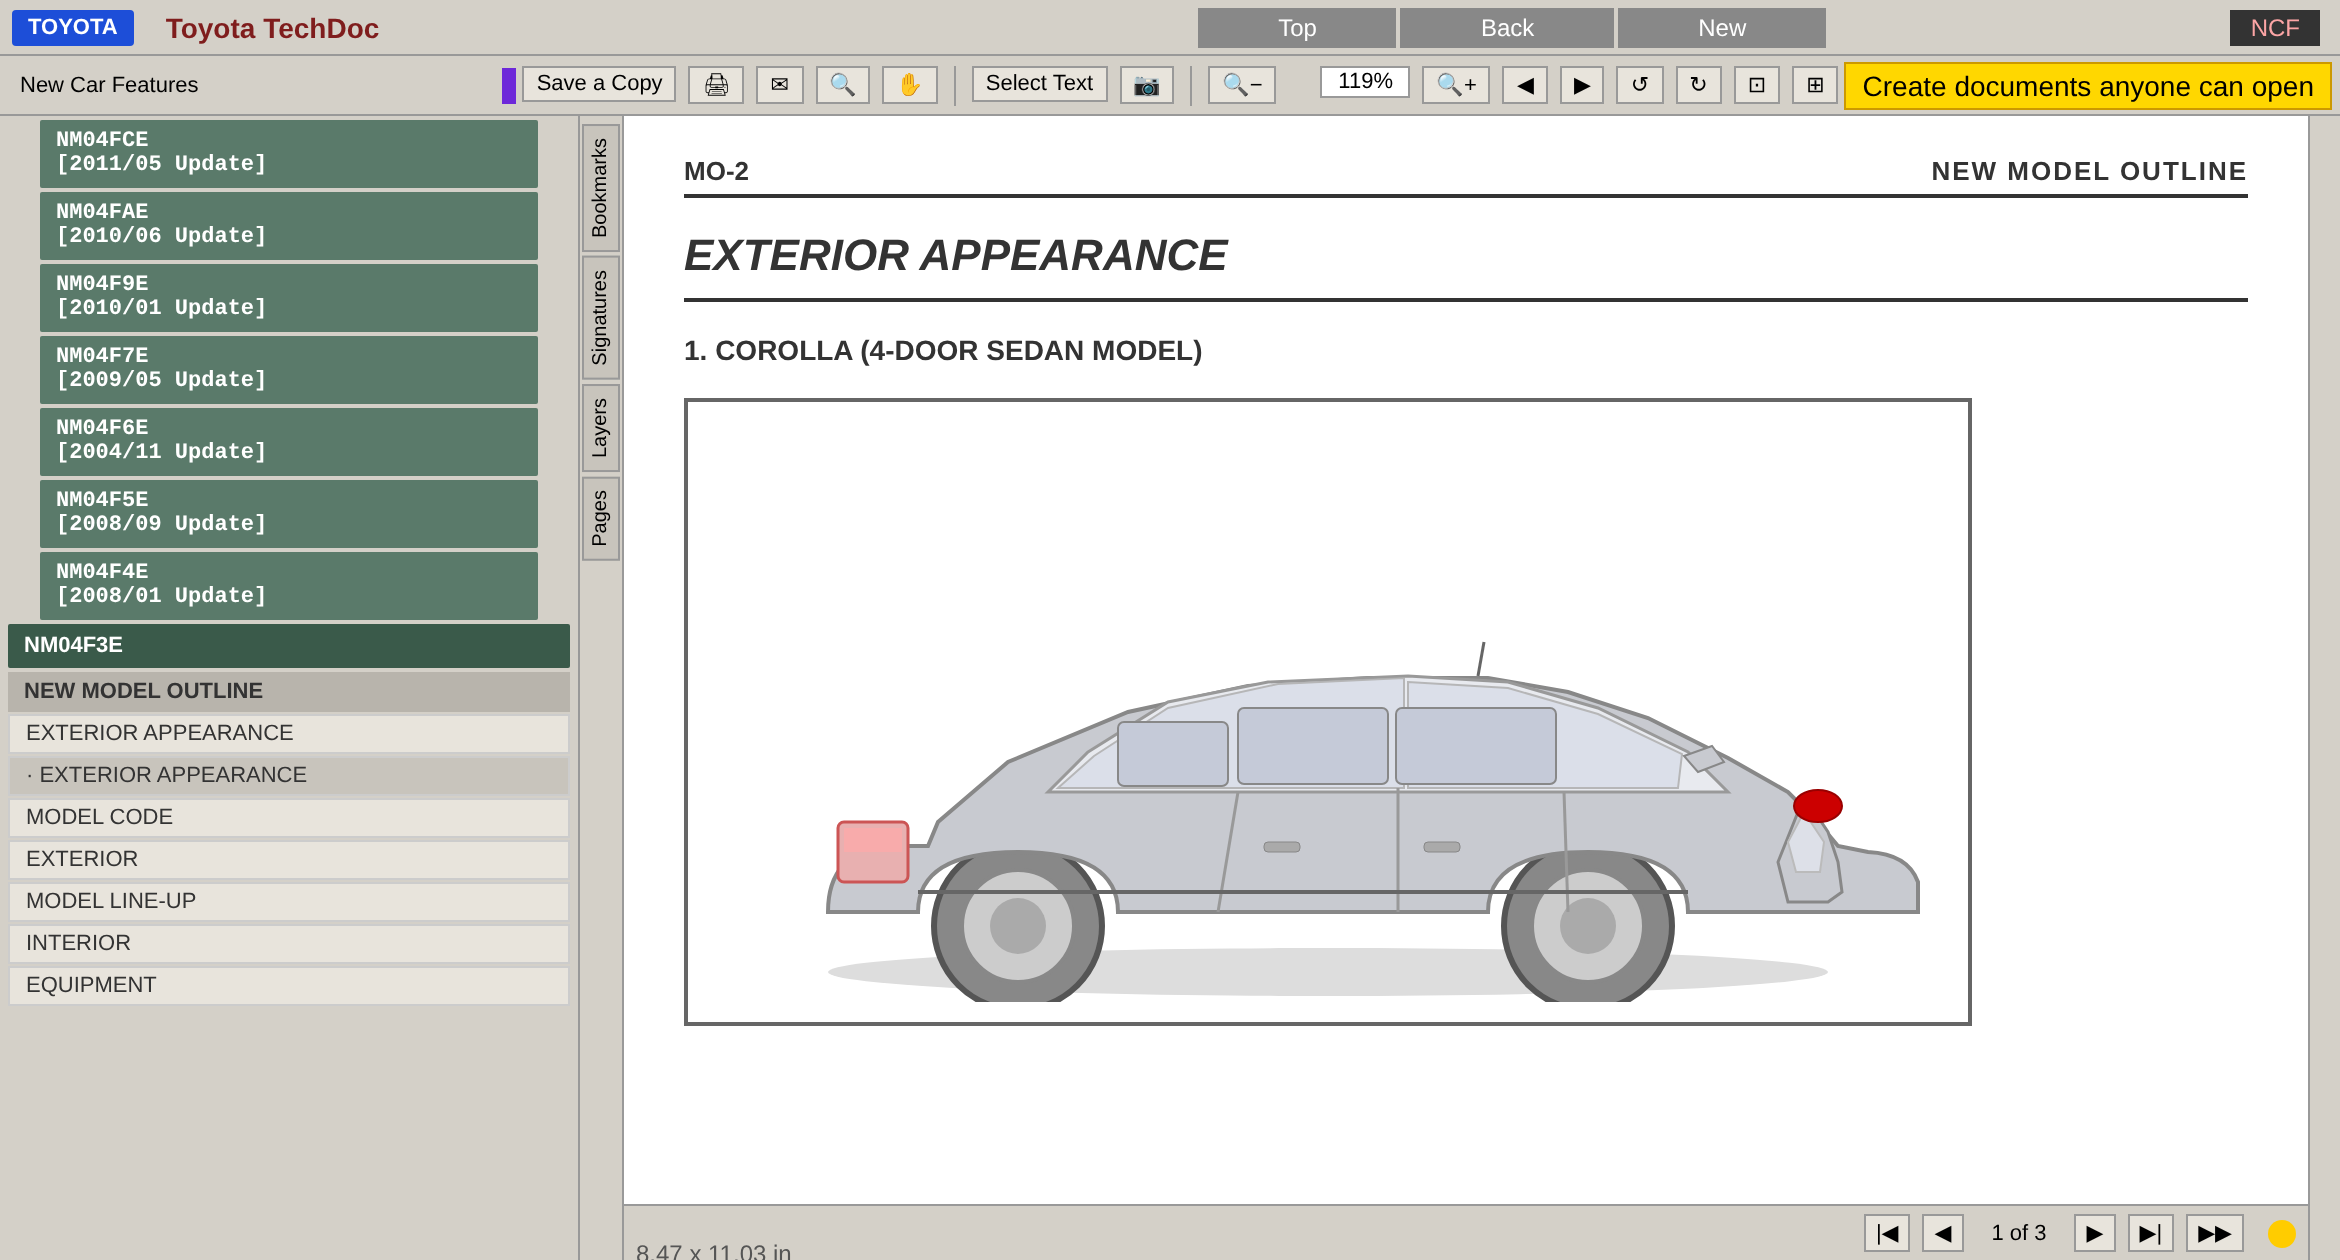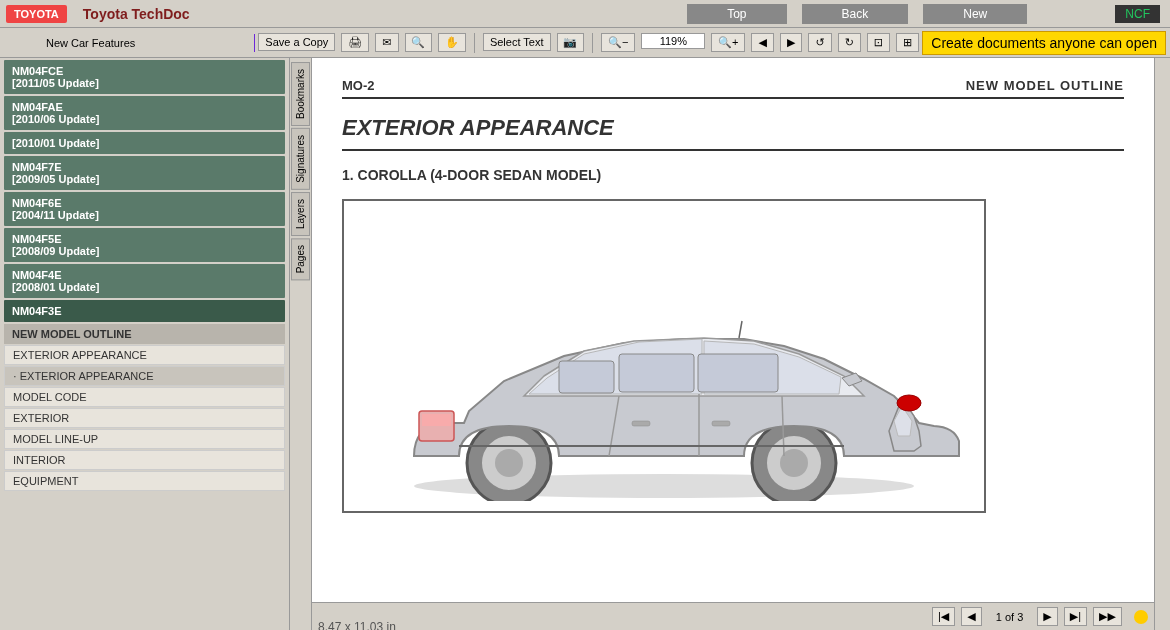--- a/index.html
+++ b/index.html
@@ -3,77 +3,77 @@
   <meta charset="utf-8">
   <style>
     * { margin: 0; padding: 0; box-sizing: border-box; }
     body { width: 1170px; height: 630px; overflow: hidden; font-family: Arial, sans-serif; font-size: 12px; background: #d4d0c8; }
 
     
     #top-bar {
       display: flex; align-items: center; background: #d4d0c8; height: 28px; border-bottom: 1px solid #999;
     }
     #toyota-logo {
-      background: #ef4444; color: white; font-weight: bold; font-size: 11px;
+      background: #1d4ed8; color: white; font-weight: bold; font-size: 11px;
       padding: 3px 8px; margin: 16px 6px; border-radius: 2px;
     }
     #app-title {
       color: #7f1d1d; font-weight: bold; font-size: 14px; flex: 1; padding-left: 10px;
     }
     #ncf-badge {
-      background: #333; color: #22c55e; padding: 2px 10px; font-size: 12px; margin-right: 10px;
+      background: #333; color: #fca5a5; padding: 2px 10px; font-size: 12px; margin-right: 10px;
     }
     #nav-buttons {
-      display: flex; gap: 15px; flex: 1; justify-content: center;
+      display: flex; gap: 2px; flex: 1; justify-content: flex-start;
     }
     .nav-btn {
       background: #888; color: white; border: none; padding: 3px 40px; font-size: 12px; cursor: pointer;
     }
 
     
     #toolbar {
       display: flex; align-items: center; background: #d4d0c8; height: 30px;
       border-bottom: 1px solid #999; padding: 2px 4px; gap: 3px;
     }
     #sidebar-panel-header {
-      width: 280px; background: #d4d0c8; font-size: 11px; padding: 3px 6px; border-right: 1px solid #6d28d9;
-      display: flex; align-items: center; margin-left: 36px;
+      width: 280px; background: #d4d0c8; font-size: 11px; padding: 3px 6px; border-right: 7px solid #6d28d9;
+      display: flex; align-items: center;
     }
     .toolbar-section {
       display: flex; align-items: flex-start; gap: 6px;
     }
     .tool-btn {
       background: #e8e4dc; border: 1px solid #999; padding: 2px 6px; font-size: 11px;
       cursor: pointer; white-space: nowrap;
     }
     .tool-separator { width: 1px; background: #999; height: 20px; margin: 0 2px; }
     .zoom-input {
-      width: 64px; border: 1px solid #999; background: white; padding: 1px 3px; font-size: 11px; text-align: center;
+      width: 45px; border: 1px solid #999; background: white; padding: 1px 3px; font-size: 11px; text-align: center; margin-left: 16px;
     }
     .create-doc-btn {
       background: #ffd700; border: 1px solid #cc9900; padding: 3px 8px; font-size: 14px; cursor: pointer;
       margin-left: auto; white-space: nowrap;
     }
 
     
     #main {
       display: flex; height: calc(630px - 58px);
     }
 
     
     #sidebar {
       width: 290px; background: #d4d0c8; border-right: 1px solid #999;
       display: flex; flex-direction: column; overflow: hidden; flex-shrink: 0;
     }
     #sidebar-scroll {
       flex: 1; overflow-y: auto; overflow-x: hidden;
     }
     .sidebar-item-green {
-      background: #5a7a6a; color: white; padding: 5px 8px; margin: 2px 4px;
-      font-size: 11px; font-weight: bold; cursor: pointer; border-radius: 1px;
+      background: #5a7a6a; color: white; padding: 5px 8px; margin: 2px 20px;
+      font-size: 11px; font-weight: bold; cursor: pointer; border-radius: 1px; font-family: Liberation Mono, monospace;
     }
     .sidebar-item-active {
       background: #3a5a4a; color: white; padding: 5px 8px; margin: 2px 4px;
       font-size: 11px; font-weight: bold; cursor: pointer; border-radius: 1px;
     }
     .sidebar-sub-header {
       background: #b8b4ac; color: #333; padding: 4px 8px; margin: 1px 4px;
       font-size: 11px; font-weight: bold; cursor: pointer;
     }
     .sidebar-sub-item {
@@ -188,20 +188,21 @@
 
       <div class="sidebar-item-green">
         <div>NM04FCE</div>
         <div>[2011/05 Update]</div>
       </div>
       <div class="sidebar-item-green">
         <div>NM04FAE</div>
         <div>[2010/06 Update]</div>
       </div>
       <div class="sidebar-item-green">
+        <div>NM04F9E</div>
         <div>[2010/01 Update]</div>
       </div>
       <div class="sidebar-item-green">
         <div>NM04F7E</div>
         <div>[2009/05 Update]</div>
       </div>
       <div class="sidebar-item-green">
         <div>NM04F6E</div>
         <div>[2004/11 Update]</div>
       </div>

